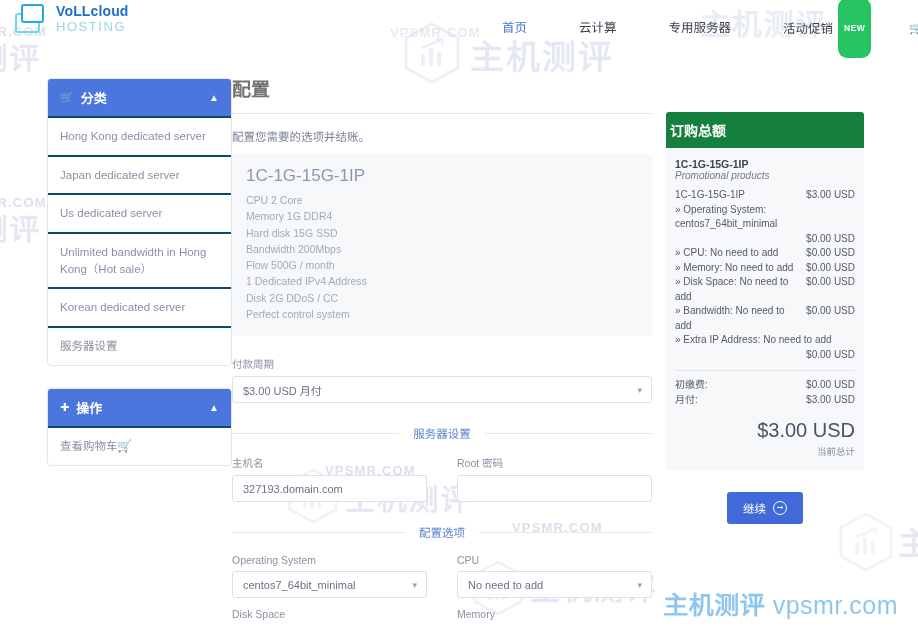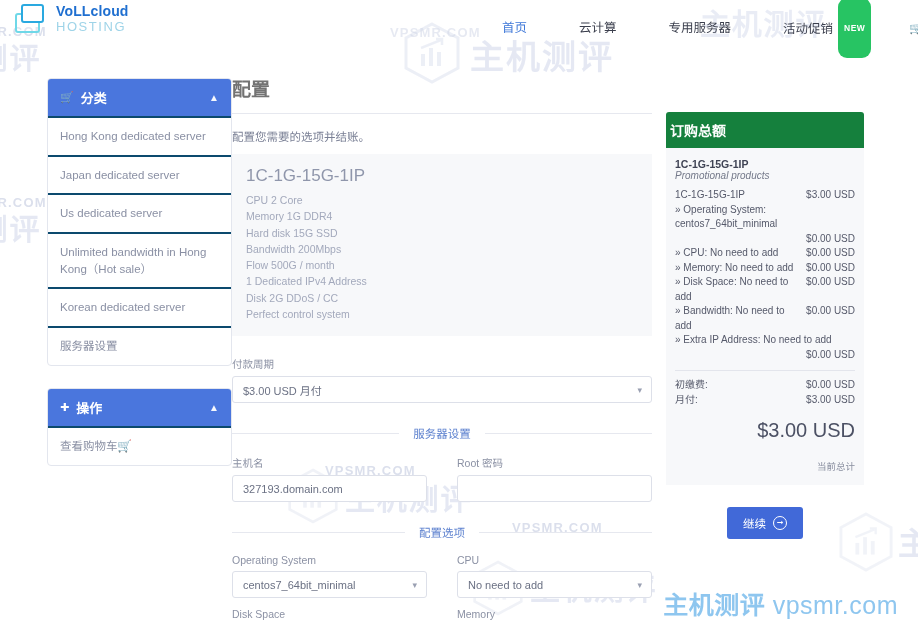--- a/index.html
+++ b/index.html
@@ -247,21 +247,21 @@
   .ob-os { line-height: 1.45; }
   .ob-amt-right { text-align: right; }
   .ob-sep { border: none; border-top: 1px solid #e3e5ec; margin: 8px 0 7px 0; }
   .ob-total {
     text-align: right;
     font-size: 20px;
     color: #4c5164;
     margin-top: 12px;
     font-weight: 400;
   }
-  .ob-total-label { text-align: right; font-size: 9.5px; color: #8a8fa0; margin-top: 17px; }
+  .ob-total-label { text-align: right; font-size: 9.5px; color: #8a8fa0; margin-top: 2px; }
   .continue-wrap { text-align: center; margin-top: 22px; }
   .continue-btn {
     display: inline-flex; align-items: center; gap: 7px;
     background: #4169d8;
     color: #fff;
     font-size: 11.5px;
     border: none; border-radius: 3px;
     padding: 8px 16px;
     cursor: pointer;
     font-family: inherit;

